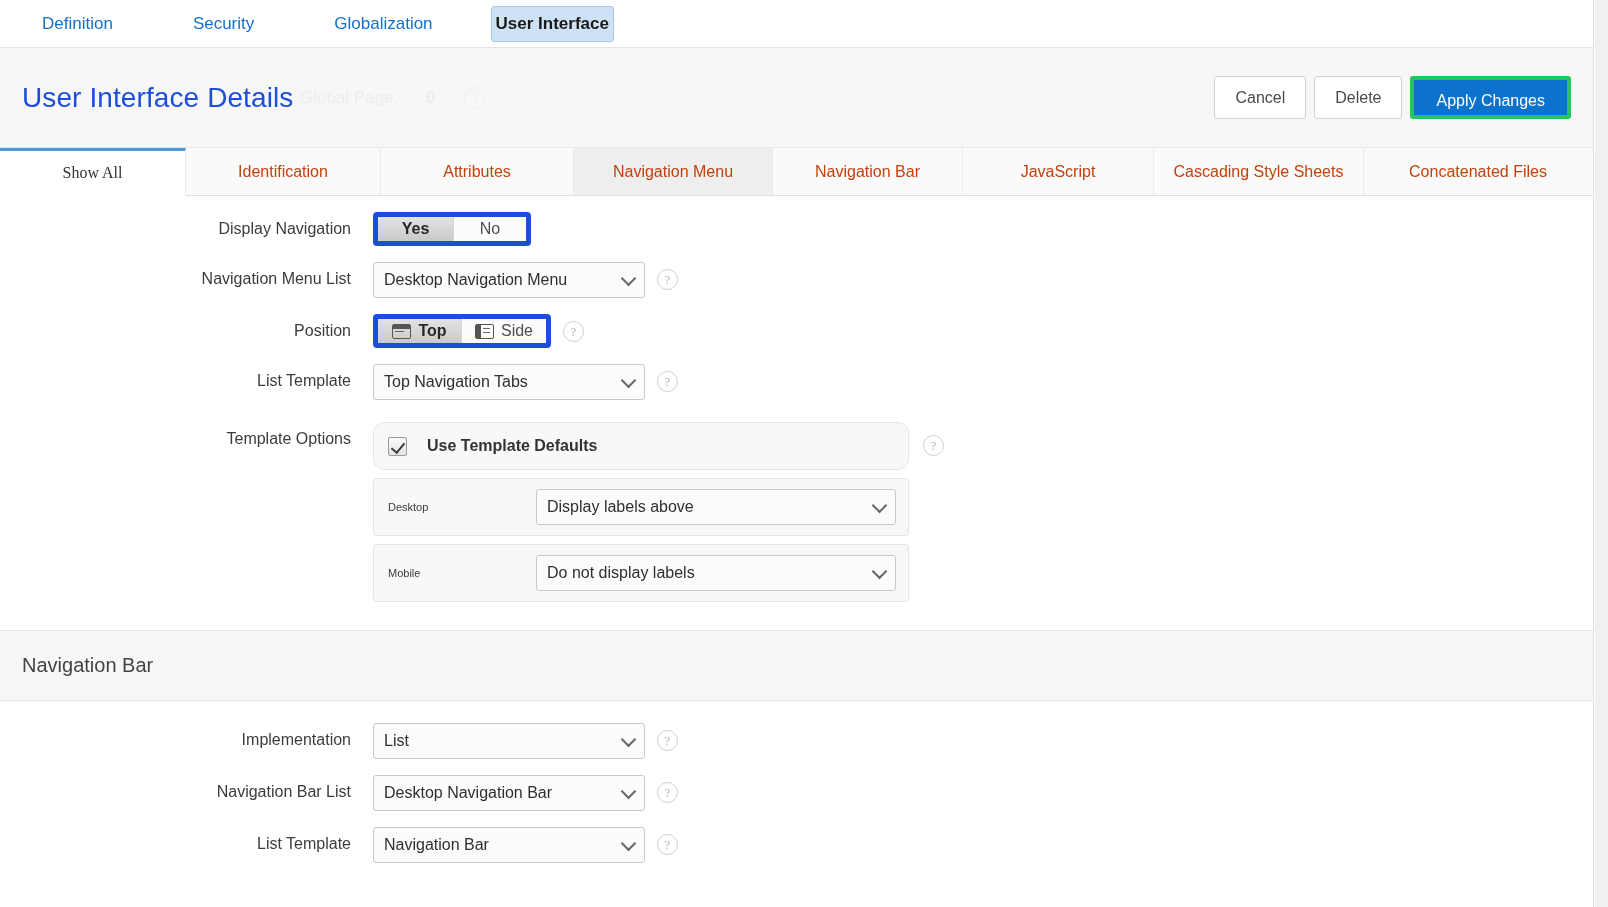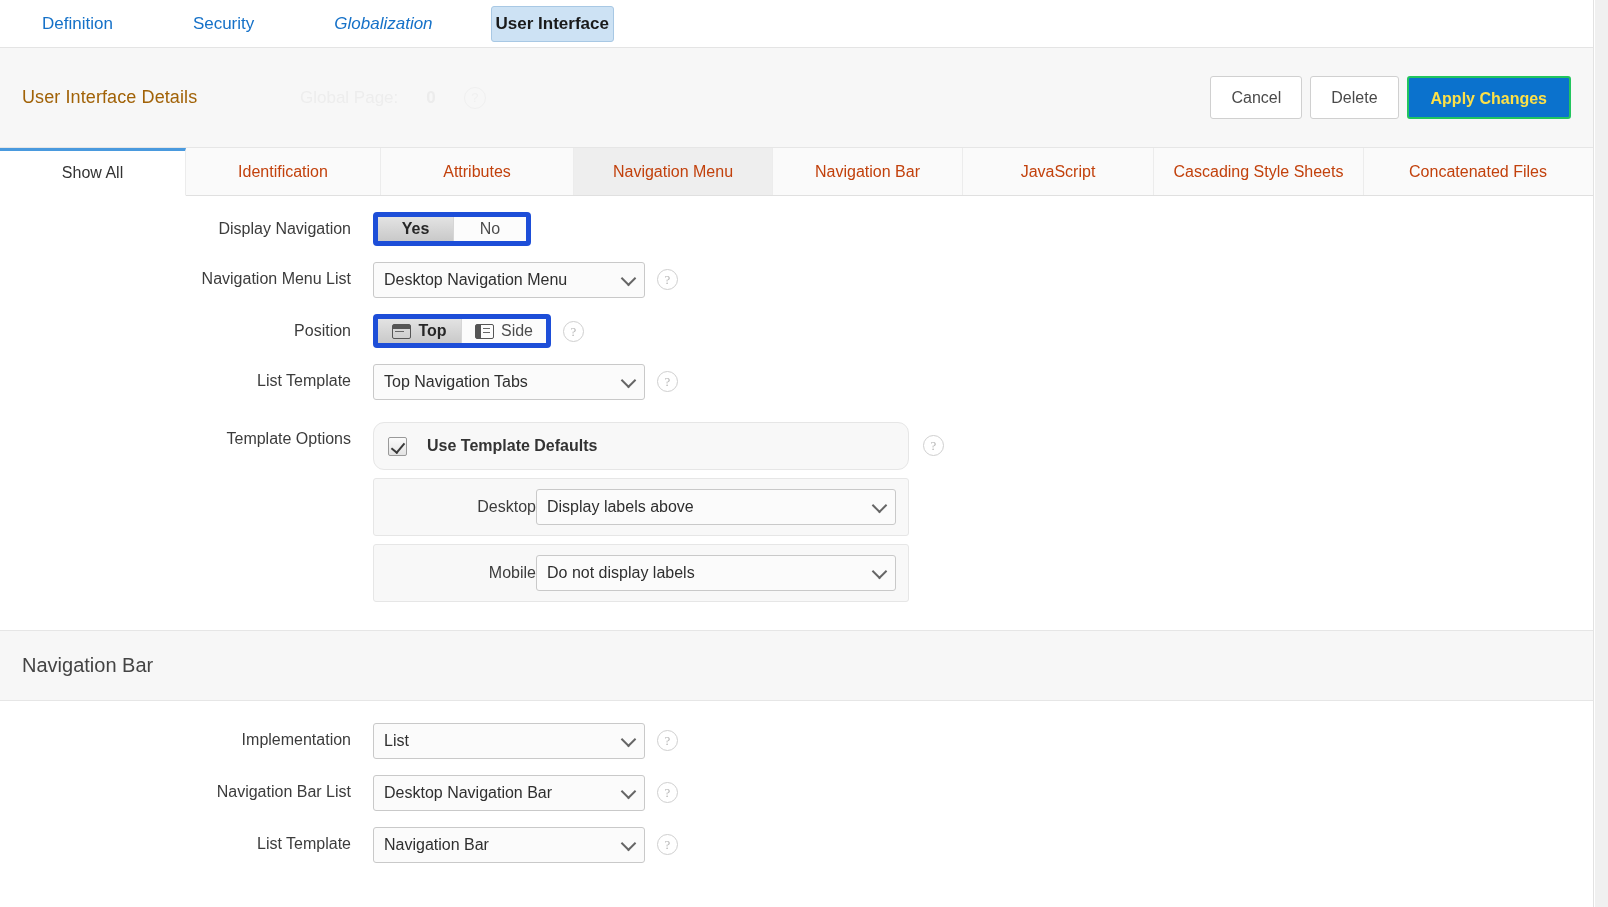--- a/index.html
+++ b/index.html
@@ -40,21 +40,21 @@
     color: #1571c8;
     font-size: 17px;
     padding: 0 20px;
     height: 34px;
     line-height: 34px;
     cursor: pointer;
     white-space: nowrap;
   }
   .obj-tab.t-def { margin-right: 40px; }
   .obj-tab.t-sec { margin-right: 40px; }
-  .obj-tab.t-glo { margin-right: 38px; font-style: italic; }
+  .obj-tab.t-glo { margin-right: 38px; }
   .obj-tab.active {
     background: #cde2f4;
     border: 1px solid #a8c8e4;
     border-radius: 3px;
     color: #1a1a1a;
     font-weight: bold;
     height: 36px;
     line-height: 34px;
     padding: 0 4px;
   }
@@ -63,22 +63,22 @@
   .region-head {
     position: relative;
     height: 100px;
     background: #f7f7f7;
     border-bottom: 1px solid #e6e6e6;
     display: flex;
     align-items: center;
     padding: 0 22px 0 22px;
   }
   .region-title {
-    font-size: 18px;
-    color: #a16207;
+    font-size: 28px;
+    color: #1d4ed8;
     font-weight: normal;
     letter-spacing: 0.1px;
   }
   .ghost-meta {
     position: absolute;
     left: 300px; top: 50%;
     transform: translateY(-50%);
     display: flex; align-items: center; gap: 28px;
     color: #ededed;
     font-size: 17px;
@@ -103,23 +103,23 @@
     cursor: pointer;
     white-space: nowrap;
   }
   .btn-secondary {
     background: #ffffff;
     border: 1px solid #d0d0d0;
     color: #4a4a4a;
   }
   .btn-primary {
     background: #0b72cd;
-    border: 2px solid #22c55e;
-    color: #fde047;
-    font-weight: bold;
+    border: 4px solid #22c55e;
+    color: #ffffff;
+    font-weight: normal;
     padding: 0 22px;
   }
 
   
   .subtabs {
     height: 48px;
     background: #fafafa;
     border-bottom: 1px solid #e0e0e0;
     display: flex;
     align-items: stretch;
@@ -135,21 +135,21 @@
     padding: 0 14px;
   }
   .subtab.active {
     background: #ffffff;
     border-top: 3px solid #4a9ade;
     border-bottom: 1px solid #ffffff;
     margin-bottom: -1px;
     color: #333333;
   }
   .subtab.hovered { background: #eeeeee; }
-  .st-0 { width: 186px; }
+  .st-0 { width: 186px; font-family: Liberation Serif, serif; }
   .st-1 { width: 195px; }
   .st-2 { width: 193px; }
   .st-3 { width: 199px; }
   .st-4 { width: 190px; }
   .st-5 { width: 191px; }
   .st-6 { width: 210px; }
   .st-7 { width: 228px; border-right: none; }
 
   
   .form-body { background: #ffffff; }
@@ -288,23 +288,22 @@
     content: "";
     position: absolute; left: 5px; top: 2px;
     width: 6px; height: 11px;
     border-right: 2.4px solid #3a3a3a;
     border-bottom: 2.4px solid #3a3a3a;
     transform: rotate(40deg);
   }
   .chk-label { font-size: 16px; font-weight: bold; color: #333; }
   .sub-label {
     width: 148px;
-    font-size: 16px;
+    font-size: 11px;
     color: #3c3c3c;
-    text-align: right;
   }
 
   
   .section-band {
     background: #f7f7f7;
     border-top: 1px solid #e6e6e6;
     border-bottom: 1px solid #e6e6e6;
     height: 71px;
     display: flex; align-items: center;
     padding-left: 22px;

